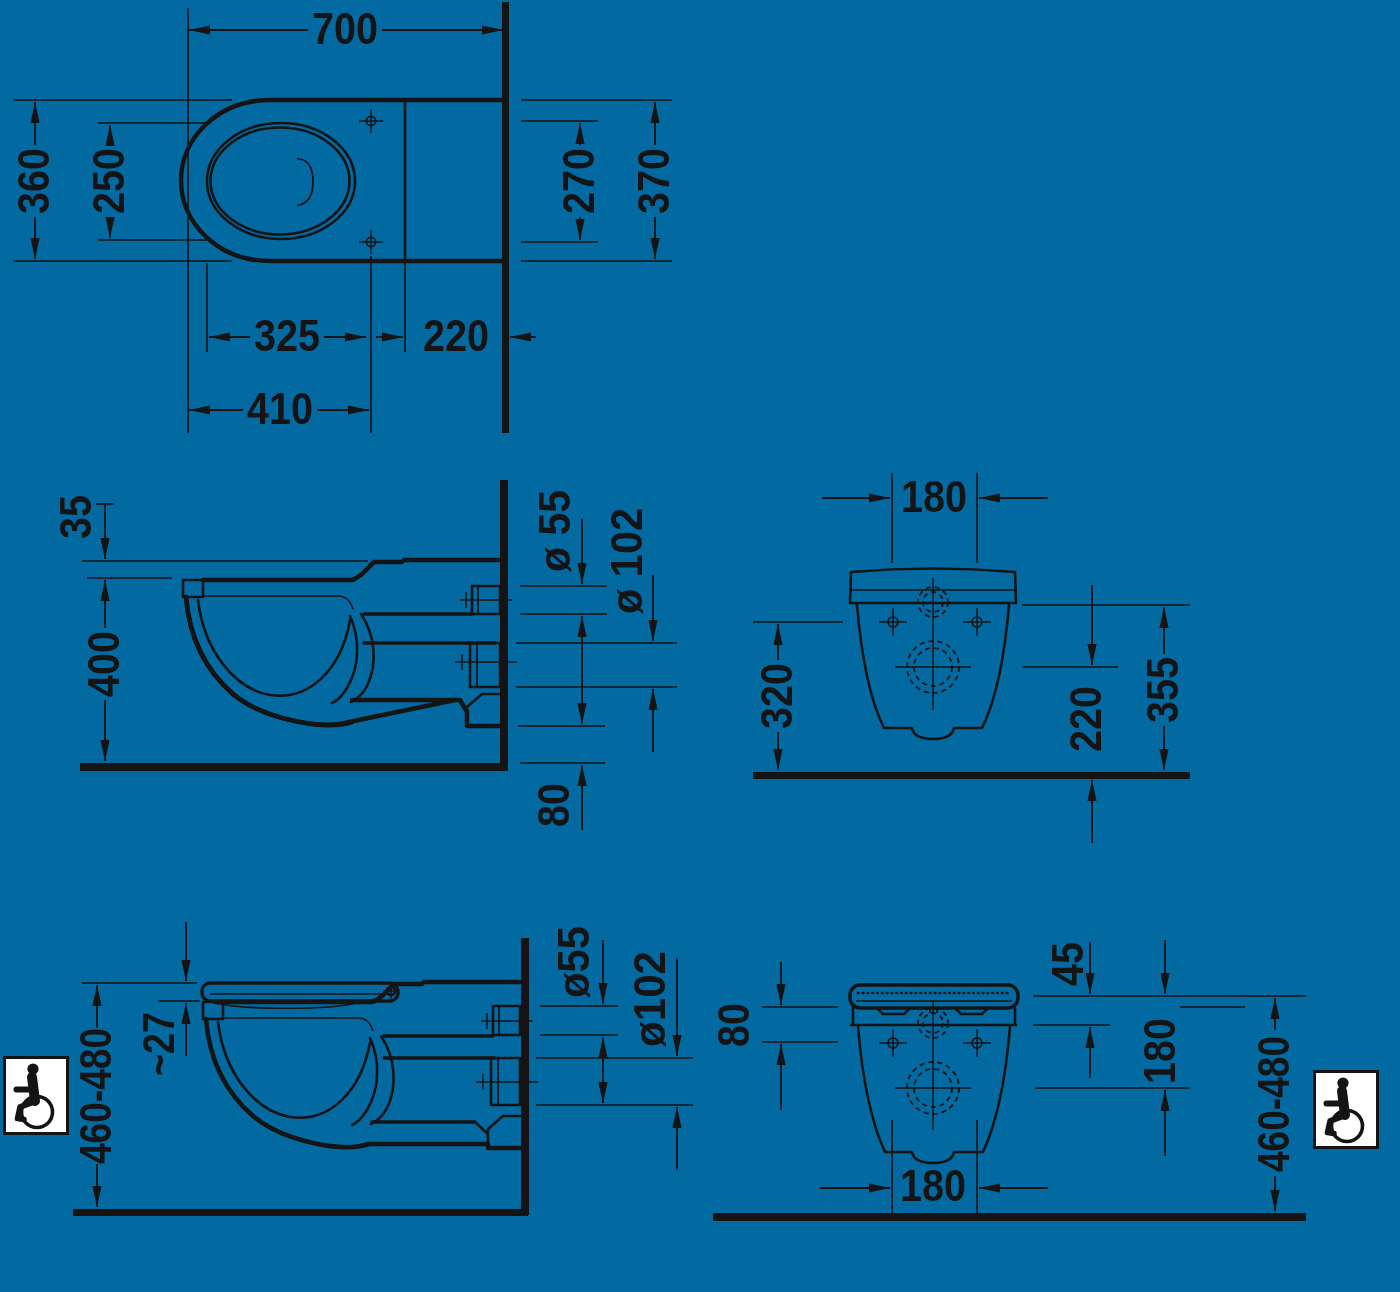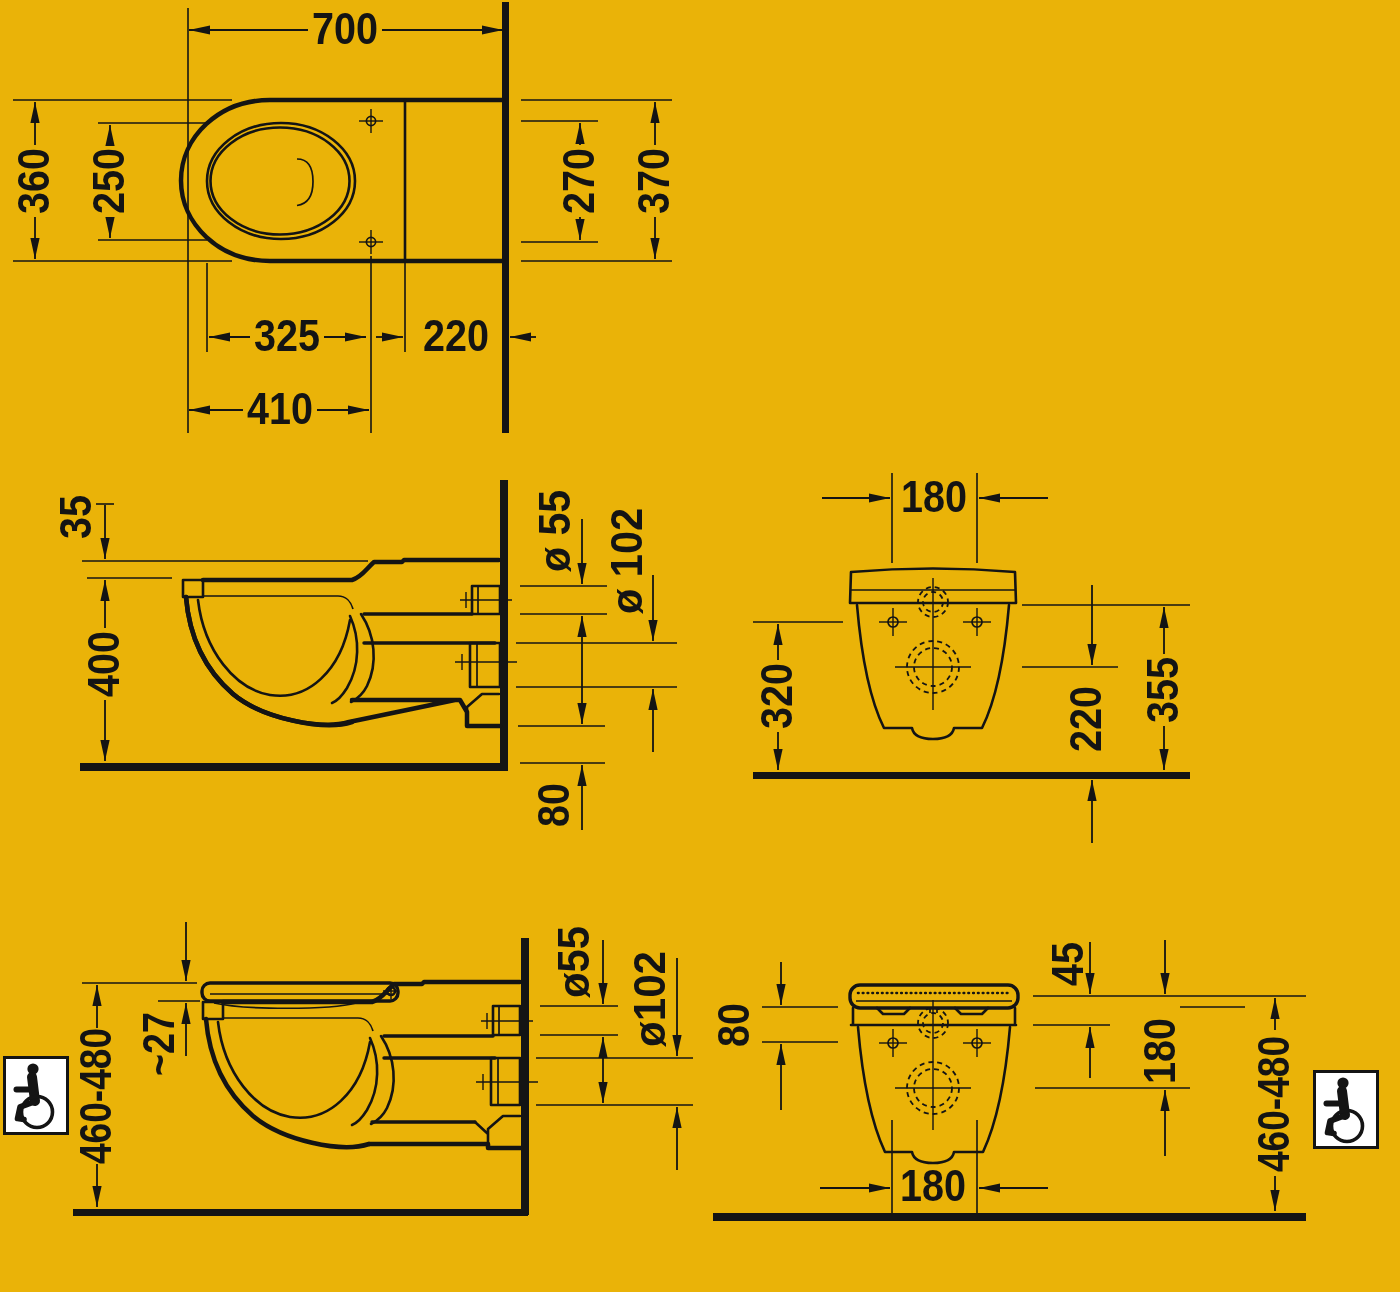--- a/index.html
+++ b/index.html
@@ -1,16 +1,16 @@
 <!DOCTYPE html>
 <html><head>
 <meta charset="utf-8">
 <style>
   html,body{margin:0;padding:0;background:#fff;}
-  .stage{width:1400px;height:1292px;position:relative;background:#eab308;
+  .stage{width:1400px;height:1292px;position:relative;background:#0369a1;
          font-family:"Liberation Sans",sans-serif;}
   svg{display:block;}
   .thick{fill:none;stroke:#141414;stroke-width:4.5;stroke-linecap:round;stroke-linejoin:round;}
   .med{fill:none;stroke:#141414;stroke-width:2.6;stroke-linecap:round;stroke-linejoin:round;}
   .med2{fill:none;stroke:#141414;stroke-width:3.4;stroke-linecap:round;stroke-linejoin:round;}
   .thin{fill:none;stroke:#141414;stroke-width:1.7;}
   .dim{fill:none;stroke:#141414;stroke-width:1.8;}
   .ext{fill:none;stroke:#141414;stroke-width:1.6;}
   .cl{fill:none;stroke:#141414;stroke-width:1.4;}
   .dash{fill:none;stroke:#141414;stroke-width:1.8;stroke-dasharray:5 4;}

